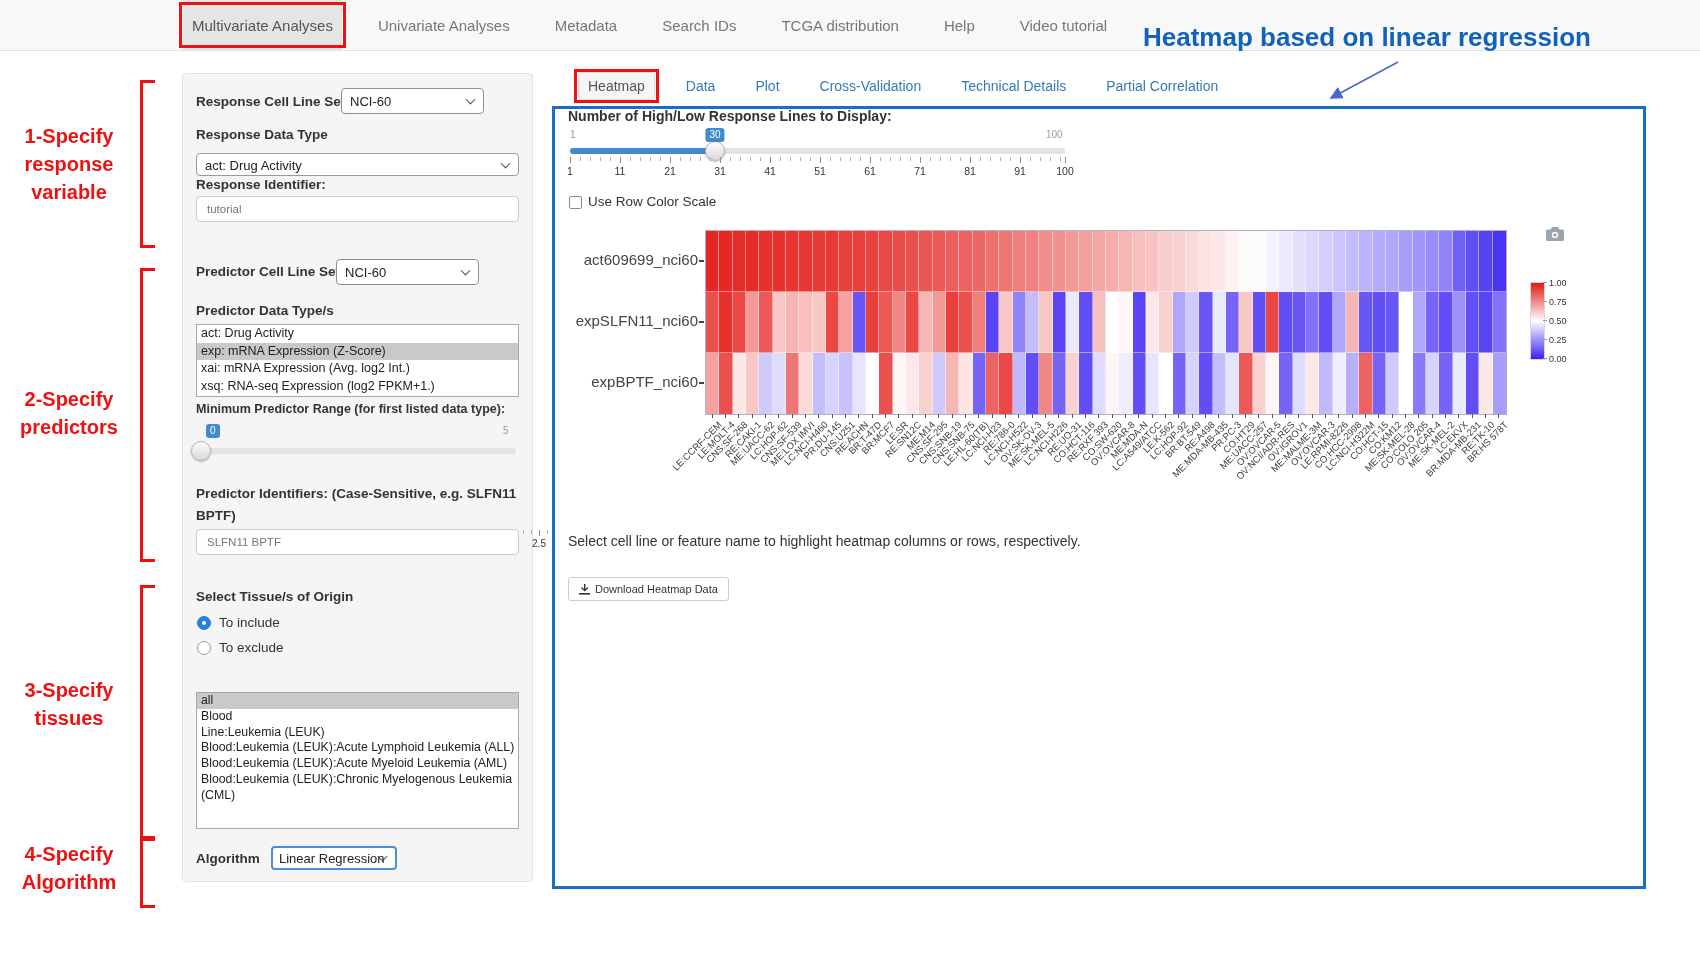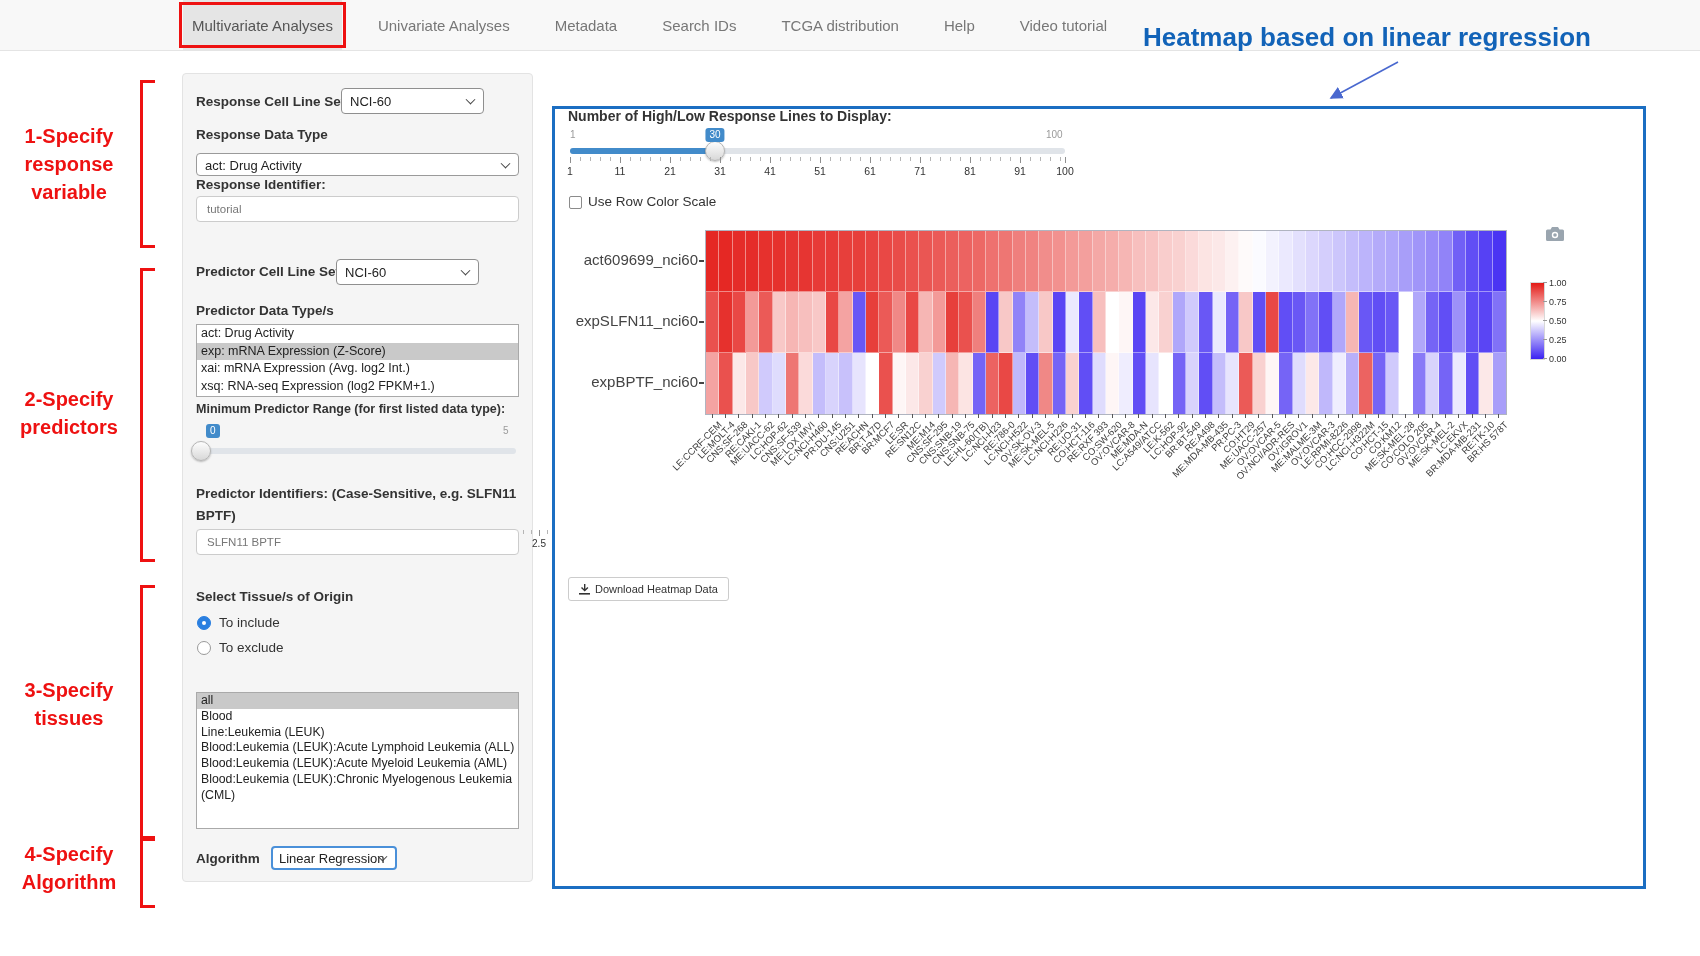--- a/index.html
+++ b/index.html
@@ -229,20 +229,28 @@
         <div class="opt" style="line-height: 15.8px; font-size: 12.3px;">Blood:Leukemia (LEUK):Chronic Myelogenous Leukemia (CML)</div>
       </div>
 
     <div class="lbl" style="left:13px;top:777px;">Algorithm</div>
     <div class="sel" style="left:88px;top:772px;width:126px;height:24px;border:2px solid #4a90d9;">
       <span class="val" style="left:6px;">Linear Regression</span>
         <span class="chev"></span>
     </div>
   </div>
 
+  <div class="tabs" id="tabs">
+      <div class="tab active">Heatmap<div class="anno-box" style="inset: -4px -5px;"></div></div>
+      <div class="tab">Data</div>
+      <div class="tab">Plot</div>
+      <div class="tab">Cross-Validation</div>
+      <div class="tab">Technical Details</div>
+      <div class="tab">Partial Correlation</div>
+    </div>
 
   <div class="bluepanel"></div>
 
   <div class="lbl abs" style="left:568px;top:108px;font-weight:bold;font-size:14px;">Number of High/Low Response Lines to Display:</div>
   <div class="minmax" style="left:570px;top:129px;">1</div>
   <div class="minmax" style="left:1046px;top:129px;">100</div>
   <div class="track" style="left:570px;top:148px;width:495px;">
       <div class="fill" style="width:145px;"></div>
     </div>
   <div class="handle" style="left:705px;top:141px;"></div>
@@ -773,20 +781,21 @@
       <div class="abs" style="left: 1543px; top: 301px; width: 4px; height: 1px; background: rgb(153, 153, 153);"></div>
       <div class="cbar-lab" style="left: 1549px; top: 297px;">0.75</div>
       <div class="abs" style="left: 1543px; top: 320px; width: 4px; height: 1px; background: rgb(153, 153, 153);"></div>
       <div class="cbar-lab" style="left: 1549px; top: 316px;">0.50</div>
       <div class="abs" style="left: 1543px; top: 339px; width: 4px; height: 1px; background: rgb(153, 153, 153);"></div>
       <div class="cbar-lab" style="left: 1549px; top: 335px;">0.25</div>
       <div class="abs" style="left: 1543px; top: 358px; width: 4px; height: 1px; background: rgb(153, 153, 153);"></div>
       <div class="cbar-lab" style="left: 1549px; top: 354px;">0.00</div>
     </div>
 
+  <div class="helper" style="left:568px;top:533px;">Select cell line or feature name to highlight heatmap columns or rows, respectively.</div>
 
   <div class="btn" style="left:568px;top:577px;">
     <svg width="11" height="11" viewBox="0 0 11 11">
       <path fill="#333" d="M5 0 h1.4 v5 l2-2 1 1 -3.7 3.5 L2 4 l1-1 2 2 z"></path>
         <path fill="#333" d="M0 9 h11 v1.6 H0 z"></path>
     </svg>
     <span>Download Heatmap Data</span>
   </div>
 
 </div>

